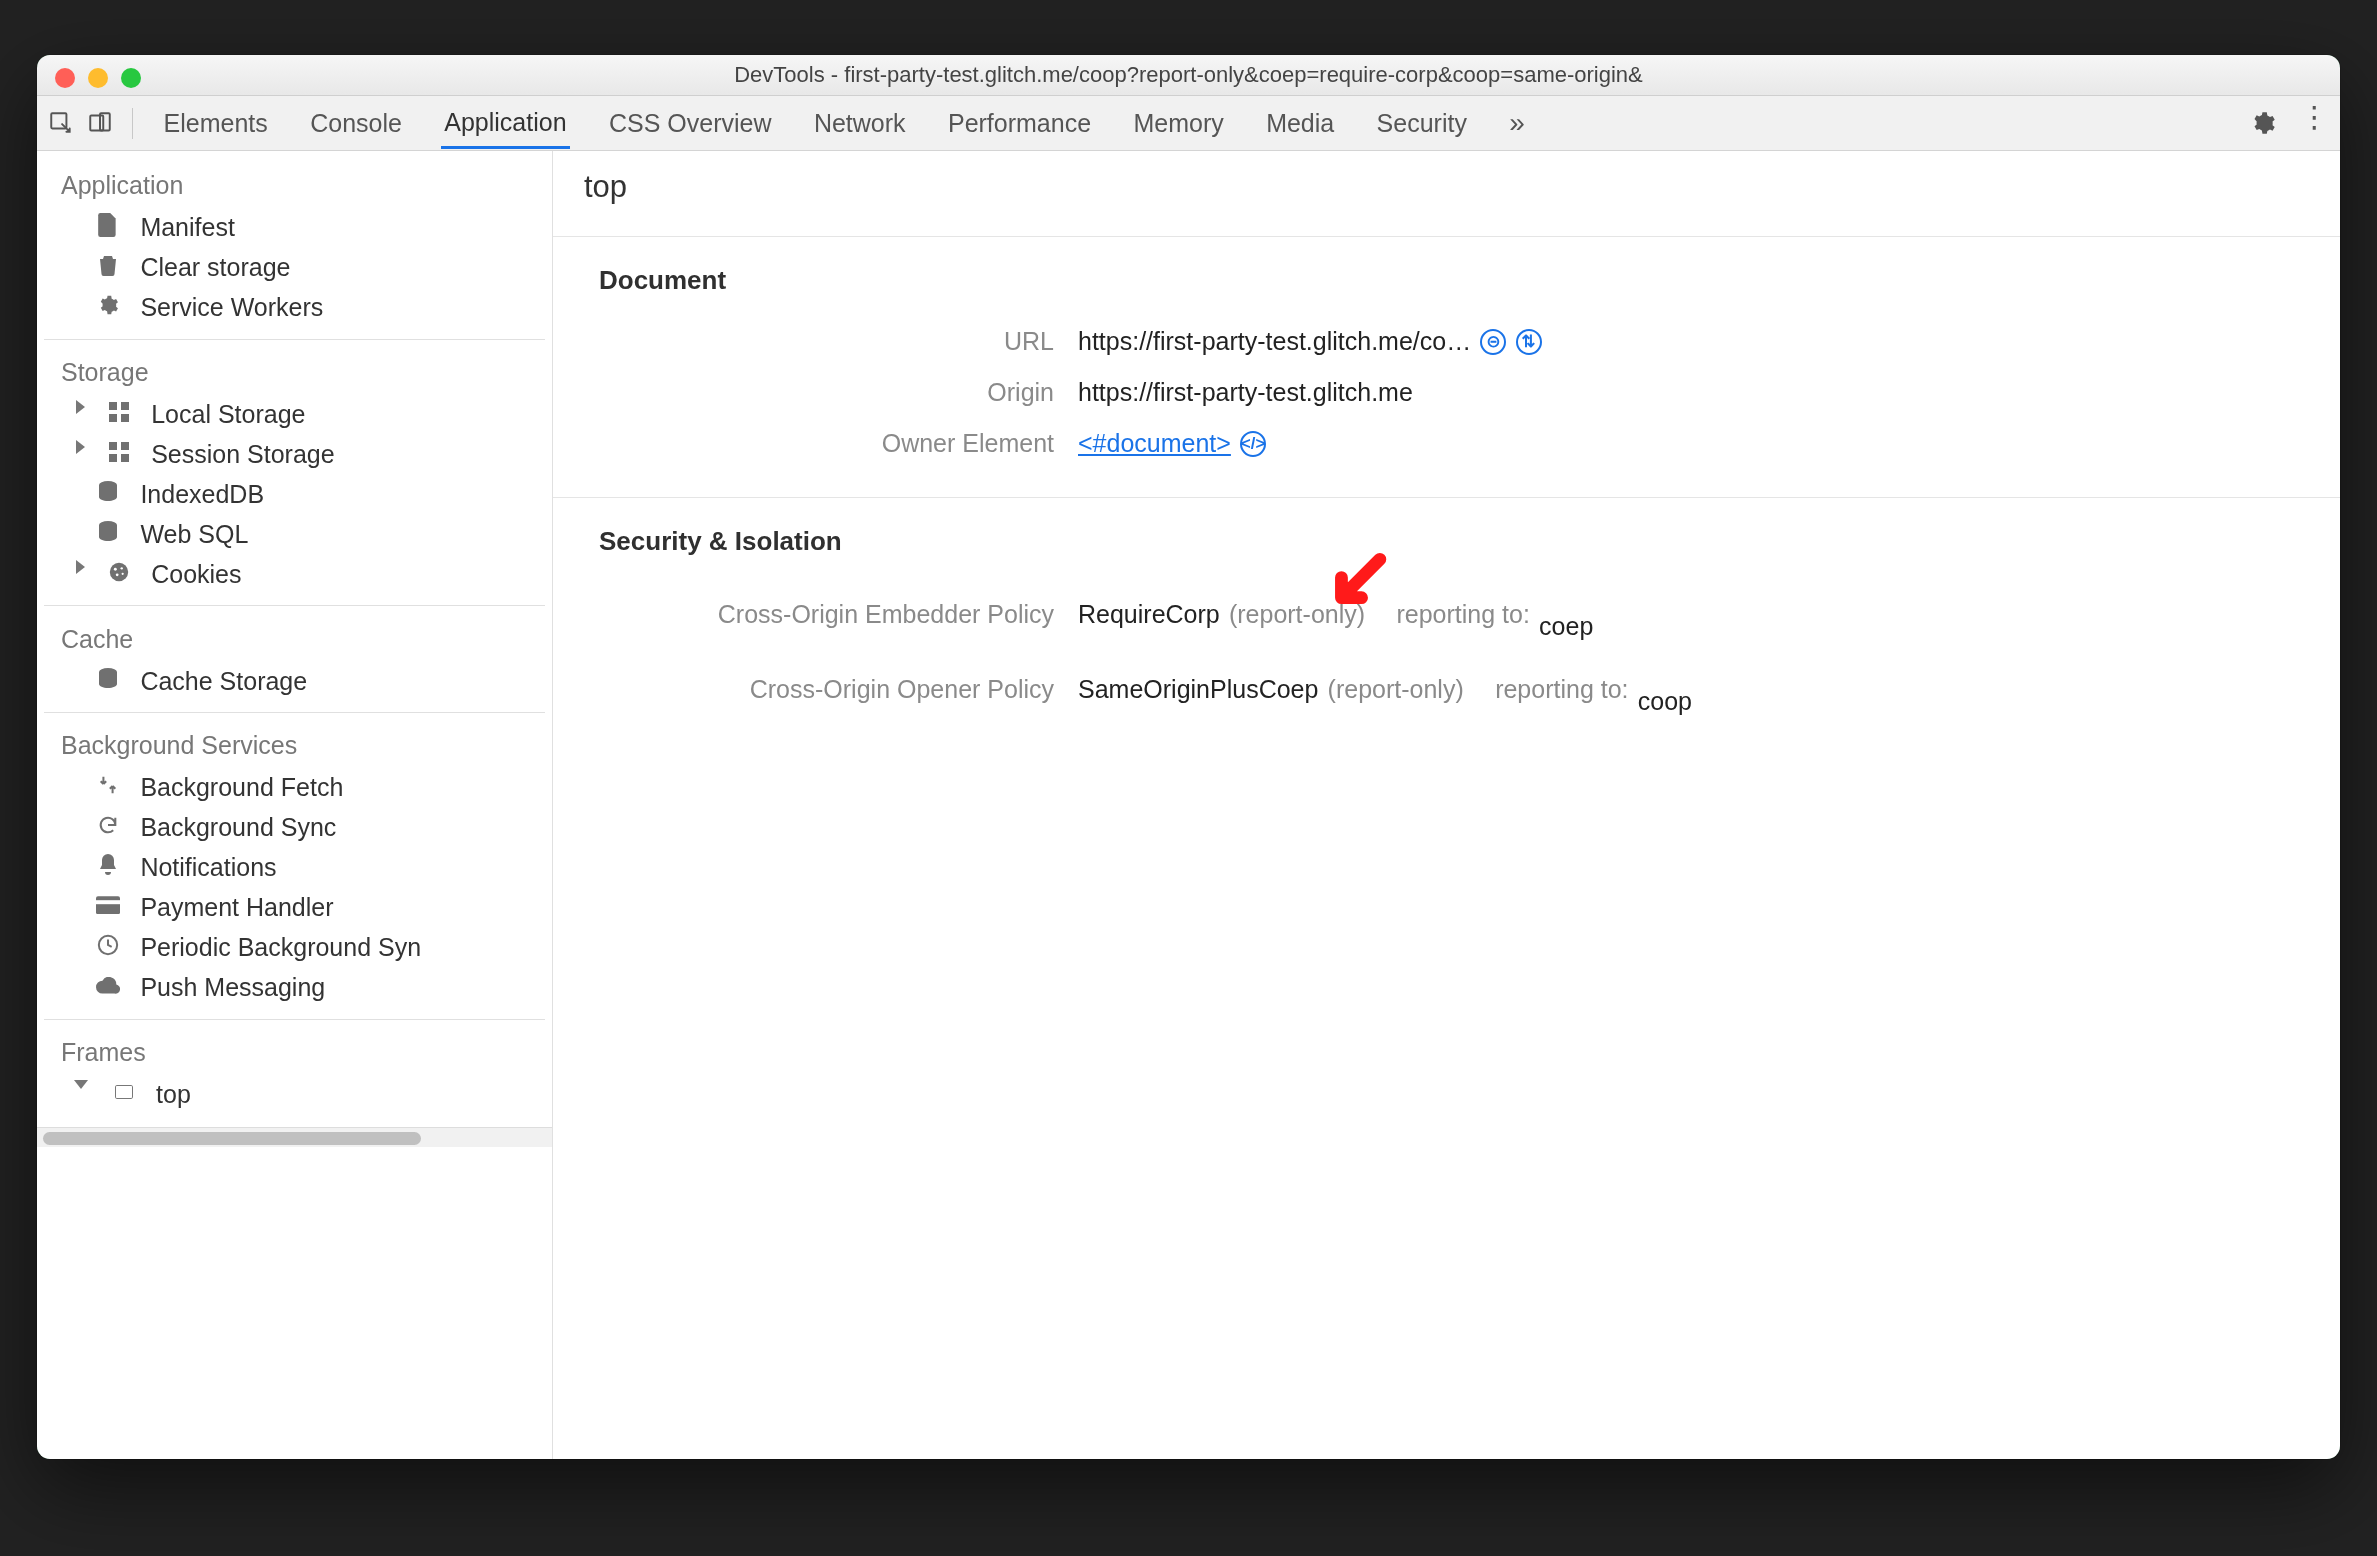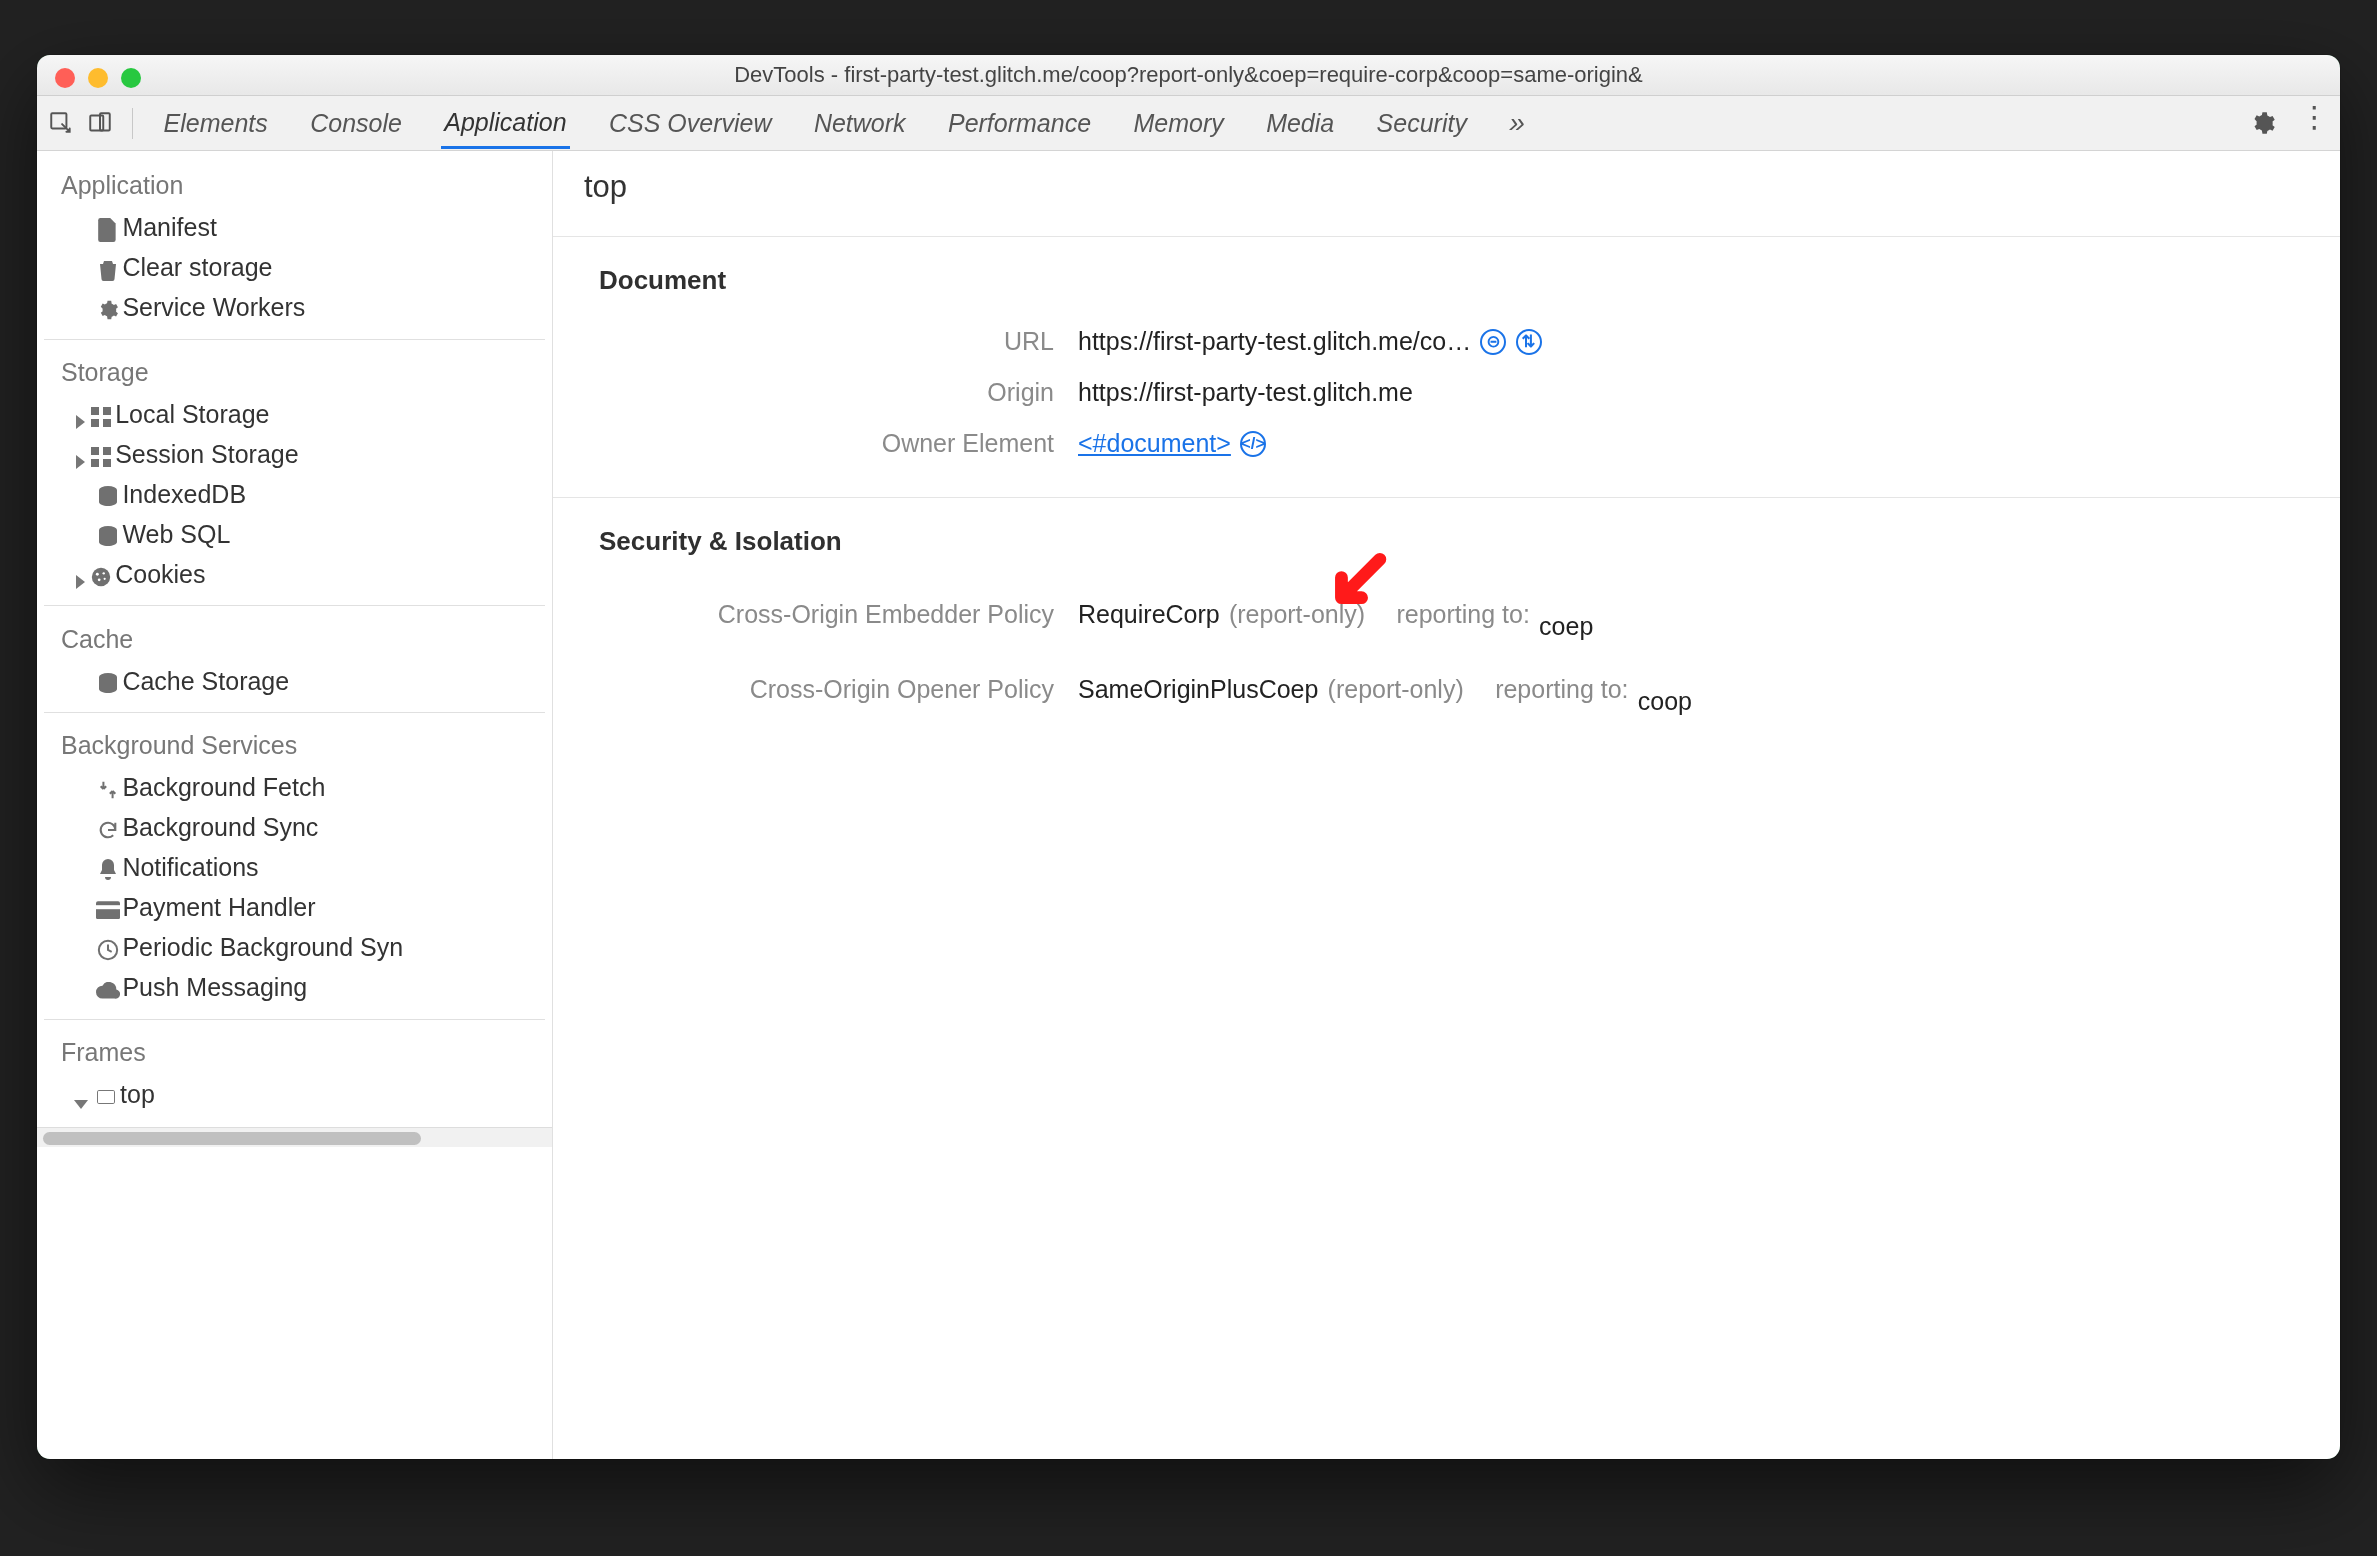--- a/index.html
+++ b/index.html
@@ -38,31 +38,31 @@
 .tabbar {
   height: 55px;
   background: #f1f1f1;
   border-bottom: 0.9px solid #d4d4d4;
   display:flex; align-items:center;
   padding: 0 11px;
   font-size: 25px;
   color:#555;
 }
 .tb-left { display:flex; align-items:center; gap:13px; margin-right:22px; }
-.tabbar .tabs { display:flex; gap:35px; align-items:center; flex:1;font-style:italic; }
+.tabbar .tabs { display:flex; gap:35px; align-items:center; flex:1; }
 .tab { padding: 11px 3.7px; cursor:pointer; color:#555; }
 .tab.active { color:#333; border-bottom: 3.7px solid #1a73e8; padding-bottom:9.2px; }
 .tb-right { display:flex; gap:24px; margin-left:auto; color:#555; }
 .content { display:flex; height: 1308px; }
 .sidebar { width: 516px; background:#fff; border-right:0.9px solid #e0e0e0; overflow-y:auto; position:relative; font-size:25px; color:#333; }
 .sidebar::-webkit-scrollbar{width:18.4px}
 .sidebar::-webkit-scrollbar-thumb{background:#c4c4c4;border-radius:9.2px}
 .sb-pad{ padding: 13px 7.4px 13px 7.4px; }
 .sb-group-title { color:#777; padding: 7.4px 0 7.4px 16.6px; font-size:25px; }
-.sb-item { display:flex; align-items:flex-end; gap:2px; padding:5.5px 0 5.5px 52px; cursor:pointer; }
+.sb-item { display:flex; align-items:flex-start; gap:20px; padding:5.5px 0 5.5px 52px; cursor:pointer; }
 .sb-item .ic { width:24px; height:24px; display:inline-flex; align-items:center; justify-content:center; color:#707070; }
 .divider { height:0.9px; background:#e0e0e0; margin:11px 0; }
 .triangle{ display:inline-block; width:0;height:0;border-top:7.4px solid transparent;border-bottom:7.4px solid transparent;border-left:9.2px solid #777; margin-right:1.8px; margin-left:-20px;}
 .triangle.down{ border-left:7.4px solid transparent;border-right:7.4px solid transparent;border-top:9.2px solid #777;border-bottom:0;height:0;width:0; margin-right:3.7px;margin-left:-22px;}
 .frame-icon{ width:18.4px;height:14.7px;border:1.8px solid #777;border-radius:1.8px;display:inline-block; }
 .main { flex:1; background:#fff; overflow:auto; }
 .main-header { padding: 18.4px 31px 31px 31px; font-size:31px; color:#333; border-bottom:0.9px solid #e5e5e5; }
 .section { padding: 28px 46px; border-bottom:0.9px solid #e5e5e5; }
 .section-title { font-weight:600; font-size:26px; color:#303030; margin-bottom:20px; }
 .row { display:flex; align-items:center; padding:11px 0; font-size:25px; }

